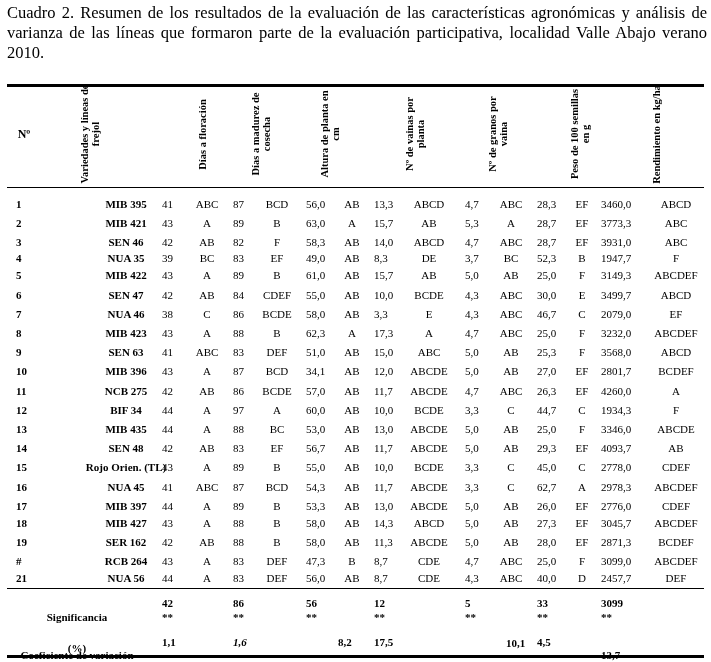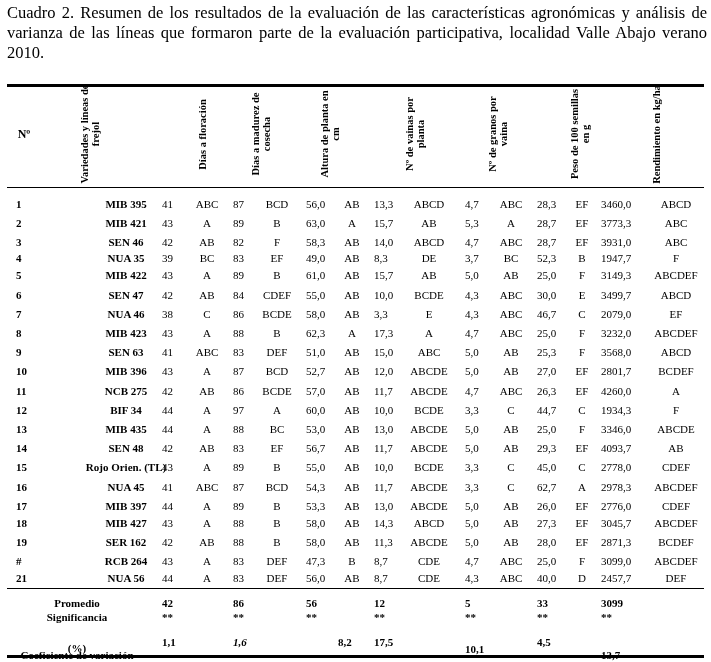--- a/index.html
+++ b/index.html
@@ -292,21 +292,21 @@
       <span class="cell c-ren">3568,0</span>
       <span class="cell c-ren-l">ABCD</span>
     </div>
     <div class="row" style="top: 362px;">
       <span class="cell c-no">10</span>
       <span class="cell c-name">MIB 396</span>
       <span class="cell c-flor">43</span>
       <span class="cell c-flor-l">A</span>
       <span class="cell c-mad">87</span>
       <span class="cell c-mad-l">BCD</span>
-      <span class="cell c-alt">52,7</span>
+      <span class="cell c-alt">34,1</span>
       <span class="cell c-alt-l">AB</span>
       <span class="cell c-vai">12,0</span>
       <span class="cell c-vai-l">ABCDE</span>
       <span class="cell c-gra">5,0</span>
       <span class="cell c-gra-l">AB</span>
       <span class="cell c-pes">27,0</span>
       <span class="cell c-pes-l">EF</span>
       <span class="cell c-ren">2801,7</span>
       <span class="cell c-ren-l">BCDEF</span>
     </div>
@@ -506,21 +506,20 @@
       <span class="cell c-pes">40,0</span>
       <span class="cell c-pes-l">D</span>
       <span class="cell c-ren">2457,7</span>
       <span class="cell c-ren-l">DEF</span>
     </div>
   </div>
 
 <div class="rule thin" style="top:588px;"></div>
 
 <div class="sum" style="top:596px; height:14px;">
-  <span class="cell lbl">Promedio</span>
   <span class="cell c-flor">42</span>
   <span class="cell c-mad">86</span>
   <span class="cell c-alt">56</span>
   <span class="cell c-vai">12</span>
   <span class="cell c-gra">5</span>
   <span class="cell c-pes">33</span>
   <span class="cell c-ren">3099</span>
 </div>
 <div class="sum" style="top:610px; height:14px;">
   <span class="cell lbl">Significancia</span>
@@ -532,18 +531,18 @@
   <span class="cell c-pes">**</span>
   <span class="cell c-ren">**</span>
 </div>
 <div class="sum" style="top:628px; height:28px;">
   <span class="cell lbl" style="top:0;margin-top:20px;">Coeficiente de variación</span>
   <span class="cell lbl" style="top:13px;">(%)</span>
   <span class="cell c-flor" style="top:7px;">1,1</span>
   <span class="cell c-mad" style="top:7px;font-style:italic;">1,6</span>
   <span class="cell c-alt" style="top:7px;margin-left:32px;">8,2</span>
   <span class="cell c-vai" style="top:7px;">17,5</span>
-  <span class="cell c-gra" style="top:14px;">10,1</span>
+  <span class="cell c-gra" style="top:8px;margin-left:41px;">10,1</span>
   <span class="cell c-pes" style="top:7px;">4,5</span>
   <span class="cell c-ren" style="top:20px;">13,7</span>
 </div>
 
 <div class="rule thick" style="top:655px;"></div>
 
 </body></html>

